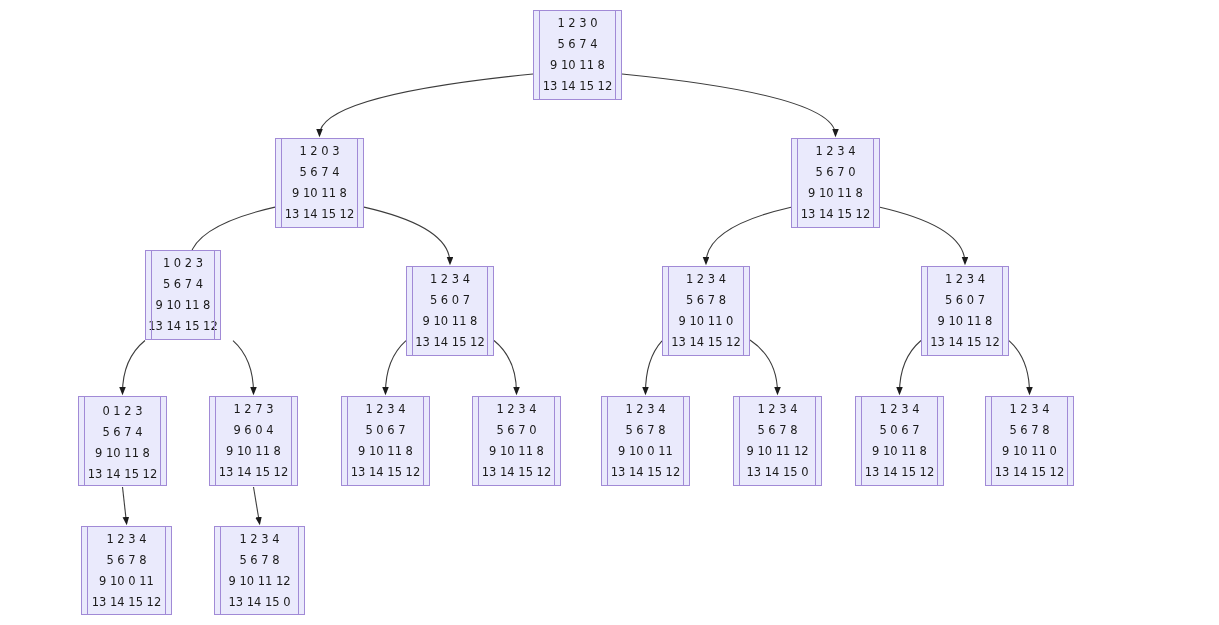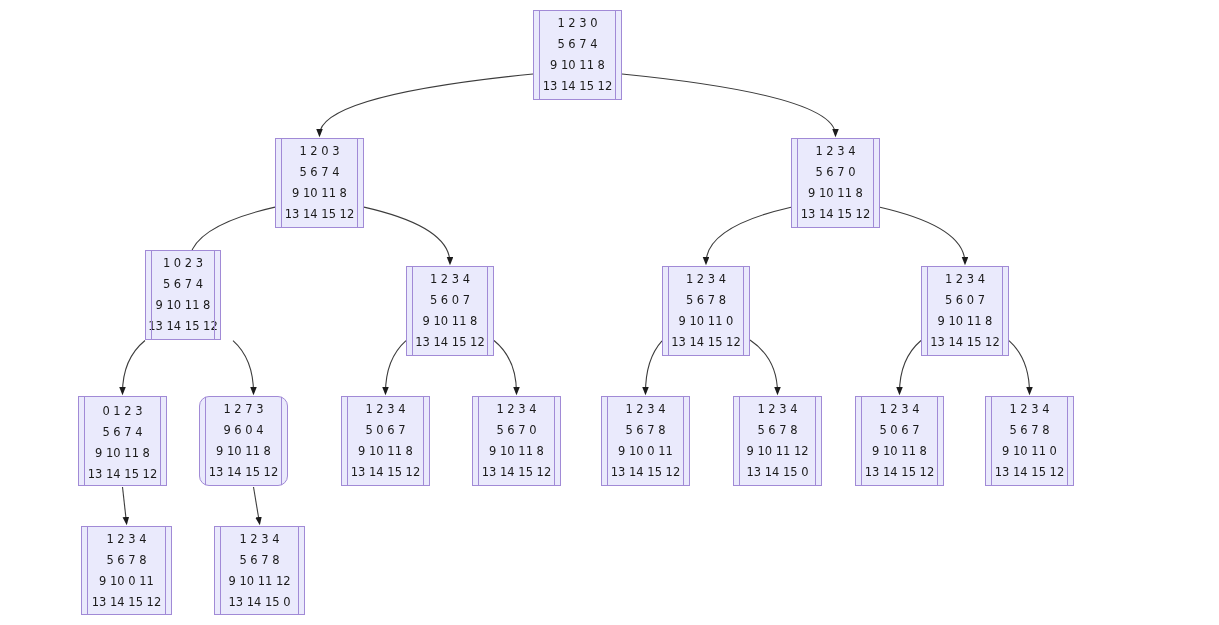--- a/index.html
+++ b/index.html
@@ -122,21 +122,21 @@
         <div class="row">5 6 0 7</div>
         <div class="row">9 10 11 8</div>
         <div class="row">13 14 15 12</div>
       </div>
       <div class="node" style="left: 78px; top: 396px; width: 89px; height: 90px; justify-content: flex-end;">
         <div class="row">0 1 2 3</div>
         <div class="row">5 6 7 4</div>
         <div class="row">9 10 11 8</div>
         <div class="row">13 14 15 12</div>
       </div>
-      <div class="node" style="left: 199px; top: 396px; width: 89px; height: 90px; border-radius: 10px;">
+      <div class="node" style="left: 209px; top: 396px; width: 89px; height: 90px;">
         <div class="row">1 2 7 3</div>
         <div class="row">9 6 0 4</div>
         <div class="row">9 10 11 8</div>
         <div class="row">13 14 15 12</div>
       </div>
       <div class="node" style="left: 341px; top: 396px; width: 89px; height: 90px;">
         <div class="row">1 2 3 4</div>
         <div class="row">5 0 6 7</div>
         <div class="row">9 10 11 8</div>
         <div class="row">13 14 15 12</div>

